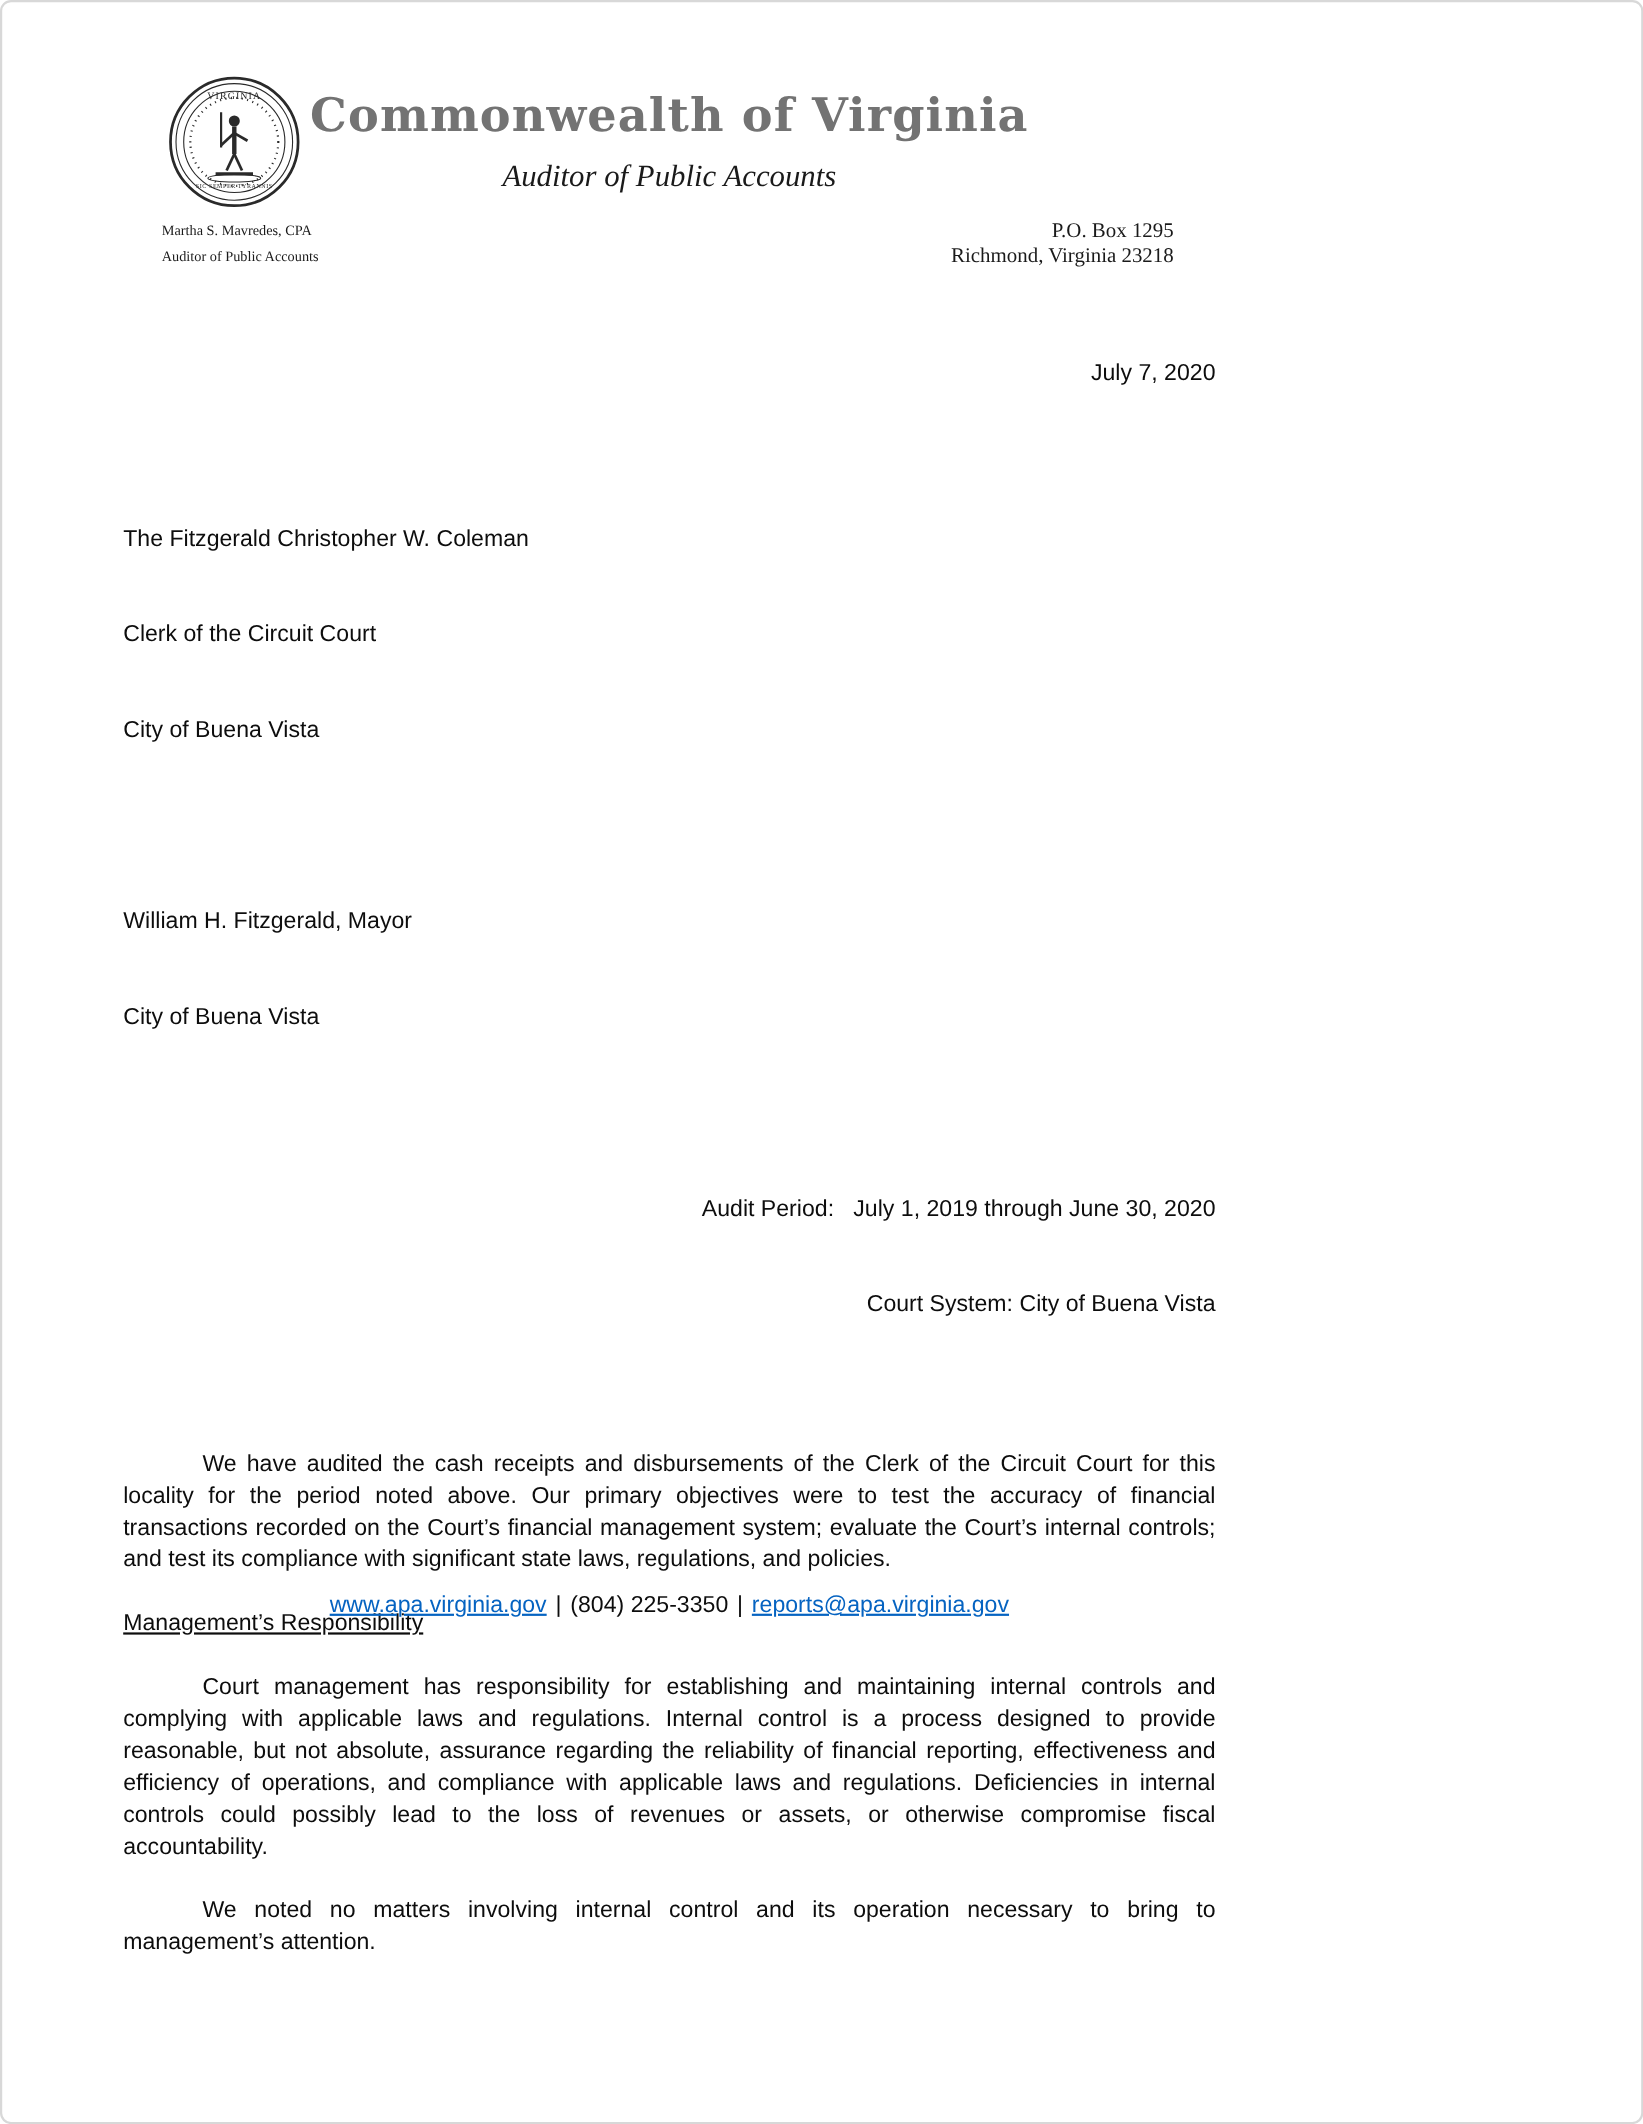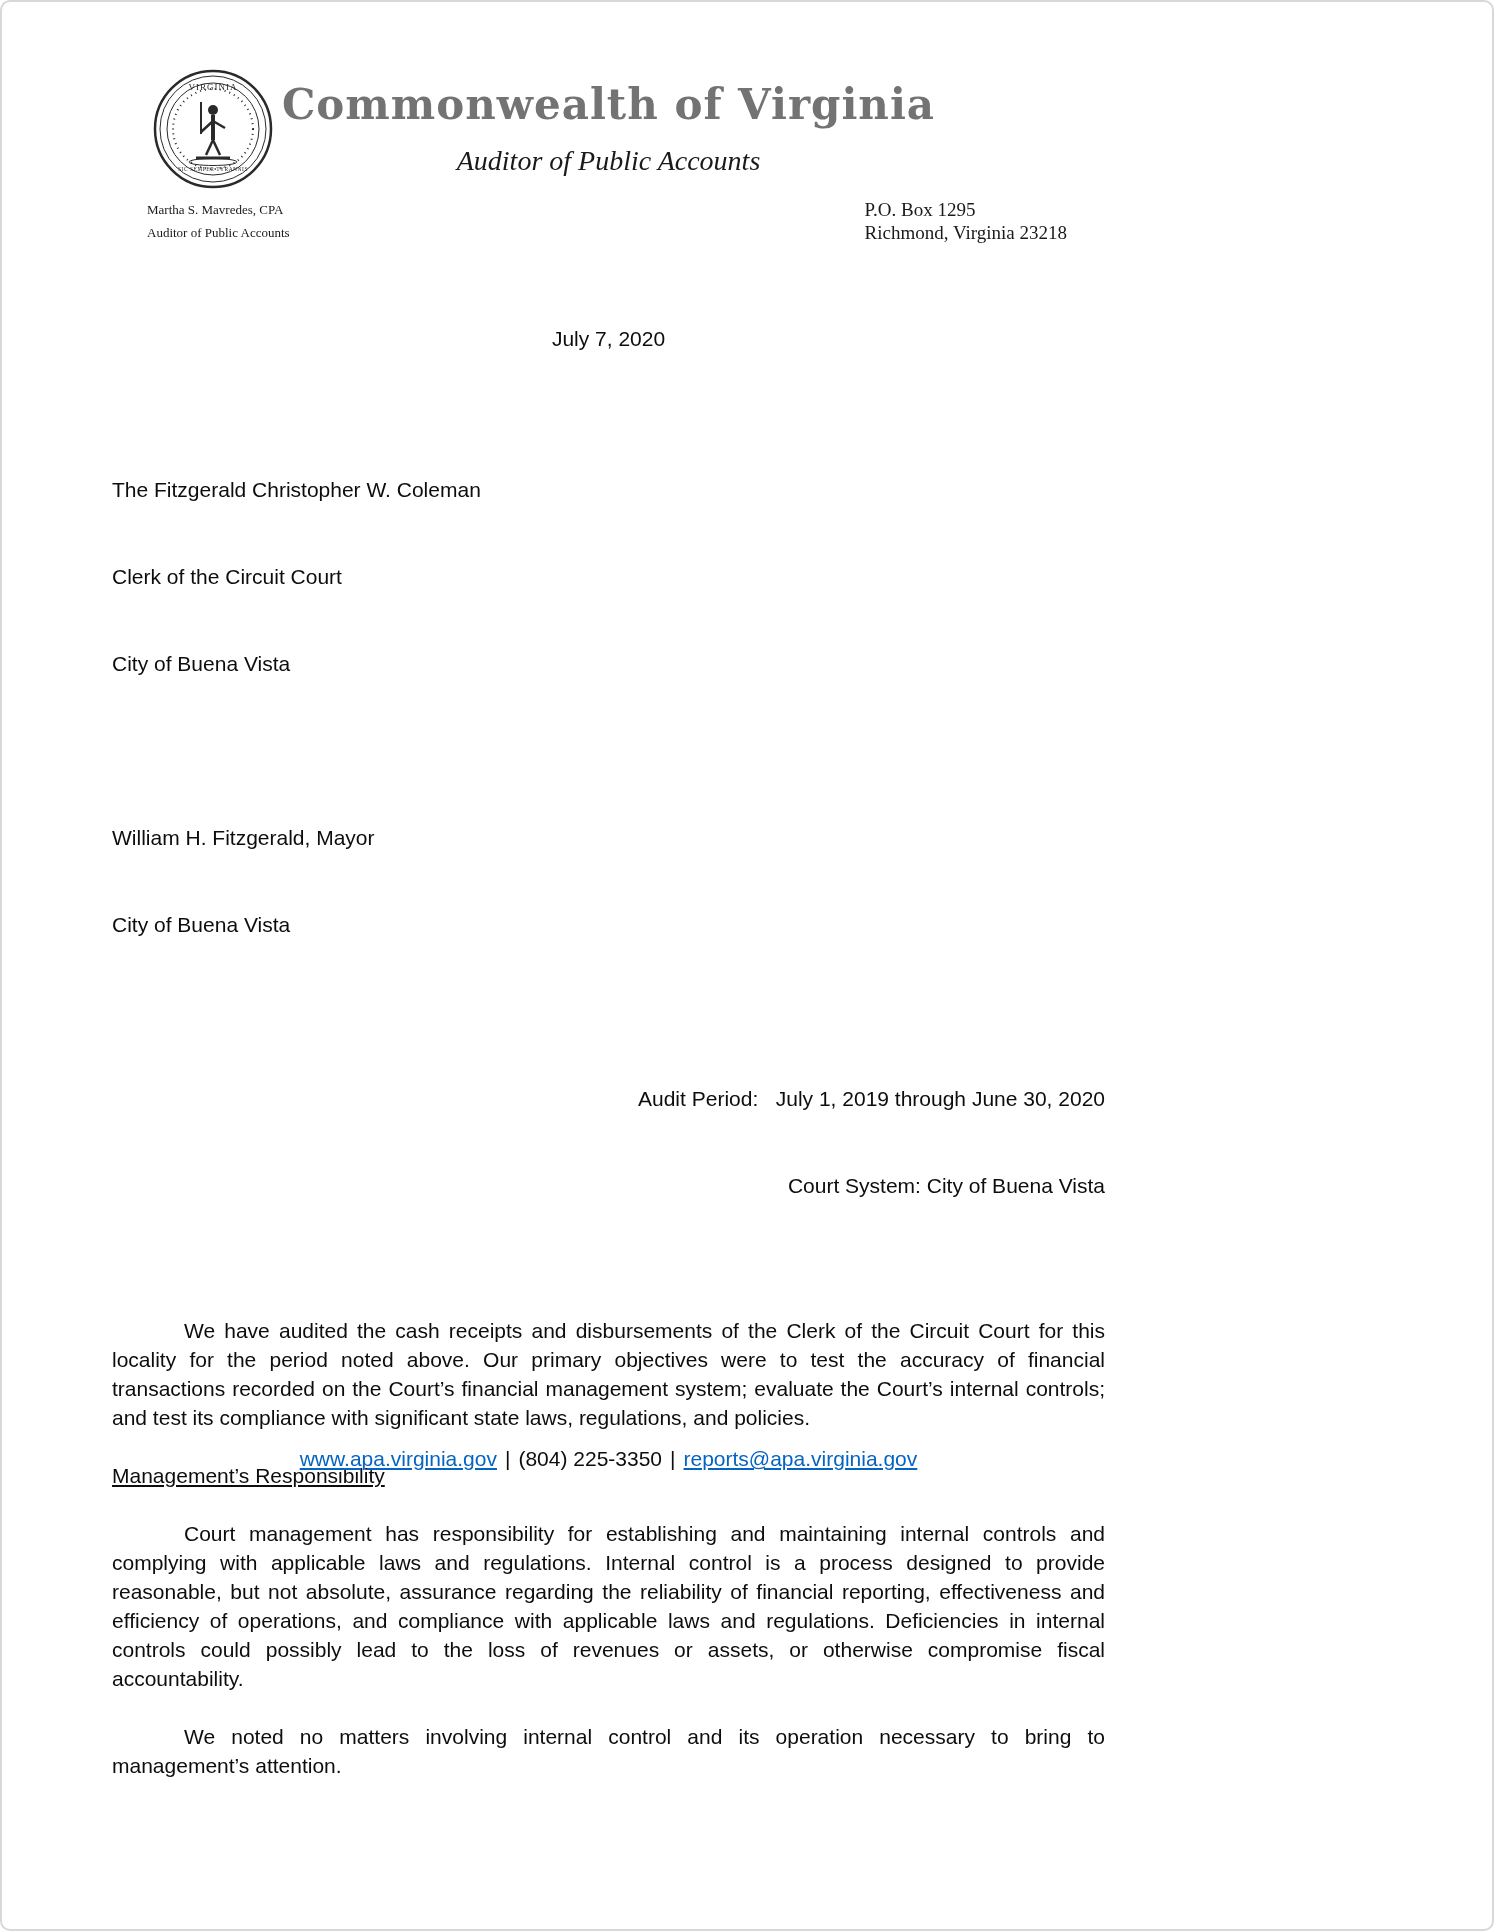--- a/index.html
+++ b/index.html
@@ -55,37 +55,38 @@
     top: 196px;
     font-family: "Liberation Serif", serif;
     font-size: 13px;
     line-height: 23px;
     color: #1a1a1a;
   }
   .head-right {
     position: absolute;
     right: 425px;
     top: 196px;
+    text-align: right;
     font-family: "Liberation Serif", serif;
     font-size: 19px;
     line-height: 23px;
     color: #1a1a1a;
   }
 
   
   .content {
     margin-left: 110px;
     width: 993px;
     font-size: 21px;
     line-height: 29px;
     color: #0d0d0d;
   }
 
   .date-line {
-    text-align: center;
+    text-align: right;
     margin-top: 72px;
   }
 
   .addr-block { white-space: pre-wrap; }
   .addr-block-1 { margin-top: 64px; }
   .addr-block-2 { margin-top: 29px; }
   .audit-block { margin-top: 29px; white-space: pre-wrap; text-align: right; }
 
   .para {
     margin-top: 29px;

